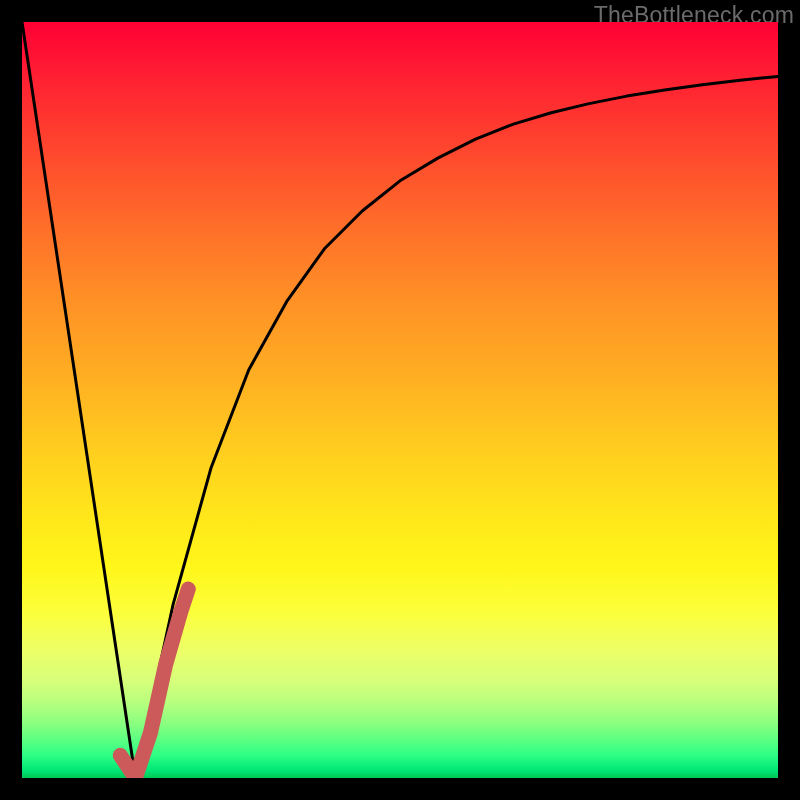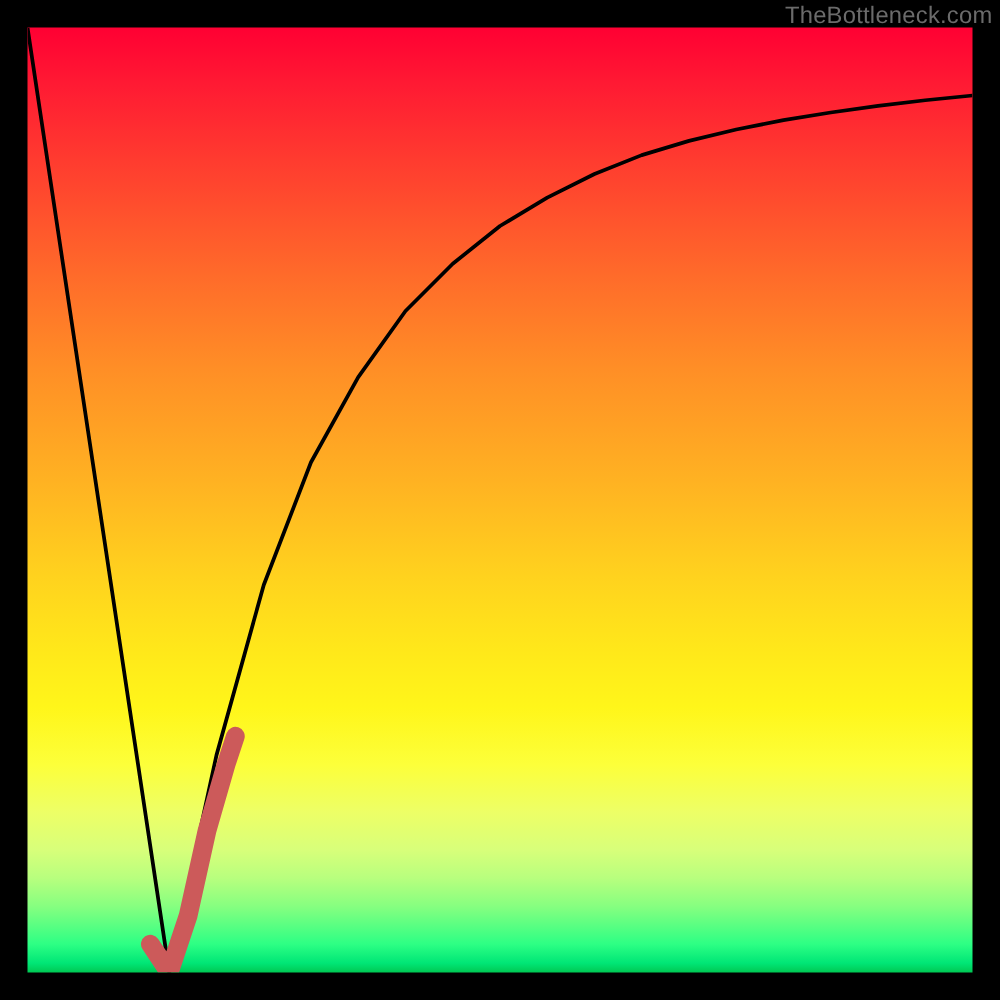--- a/index.html
+++ b/index.html
@@ -51,21 +51,21 @@
     left: 0;
     top: 0;
     width: 756px;
     height: 756px;
   }
   .watermark {
     position: absolute;
     top: 2px;
     right: 6px;
     color: #6b6b6b;
-    font-size: 19px;
+    font-size: 23px;
     font-weight: 400;
     letter-spacing: 0.2px;
     user-select: none;
   }
 </style>
 </head>
 <body>
 
 <div class="frame">
   <div class="watermark">TheBottleneck.com</div>

